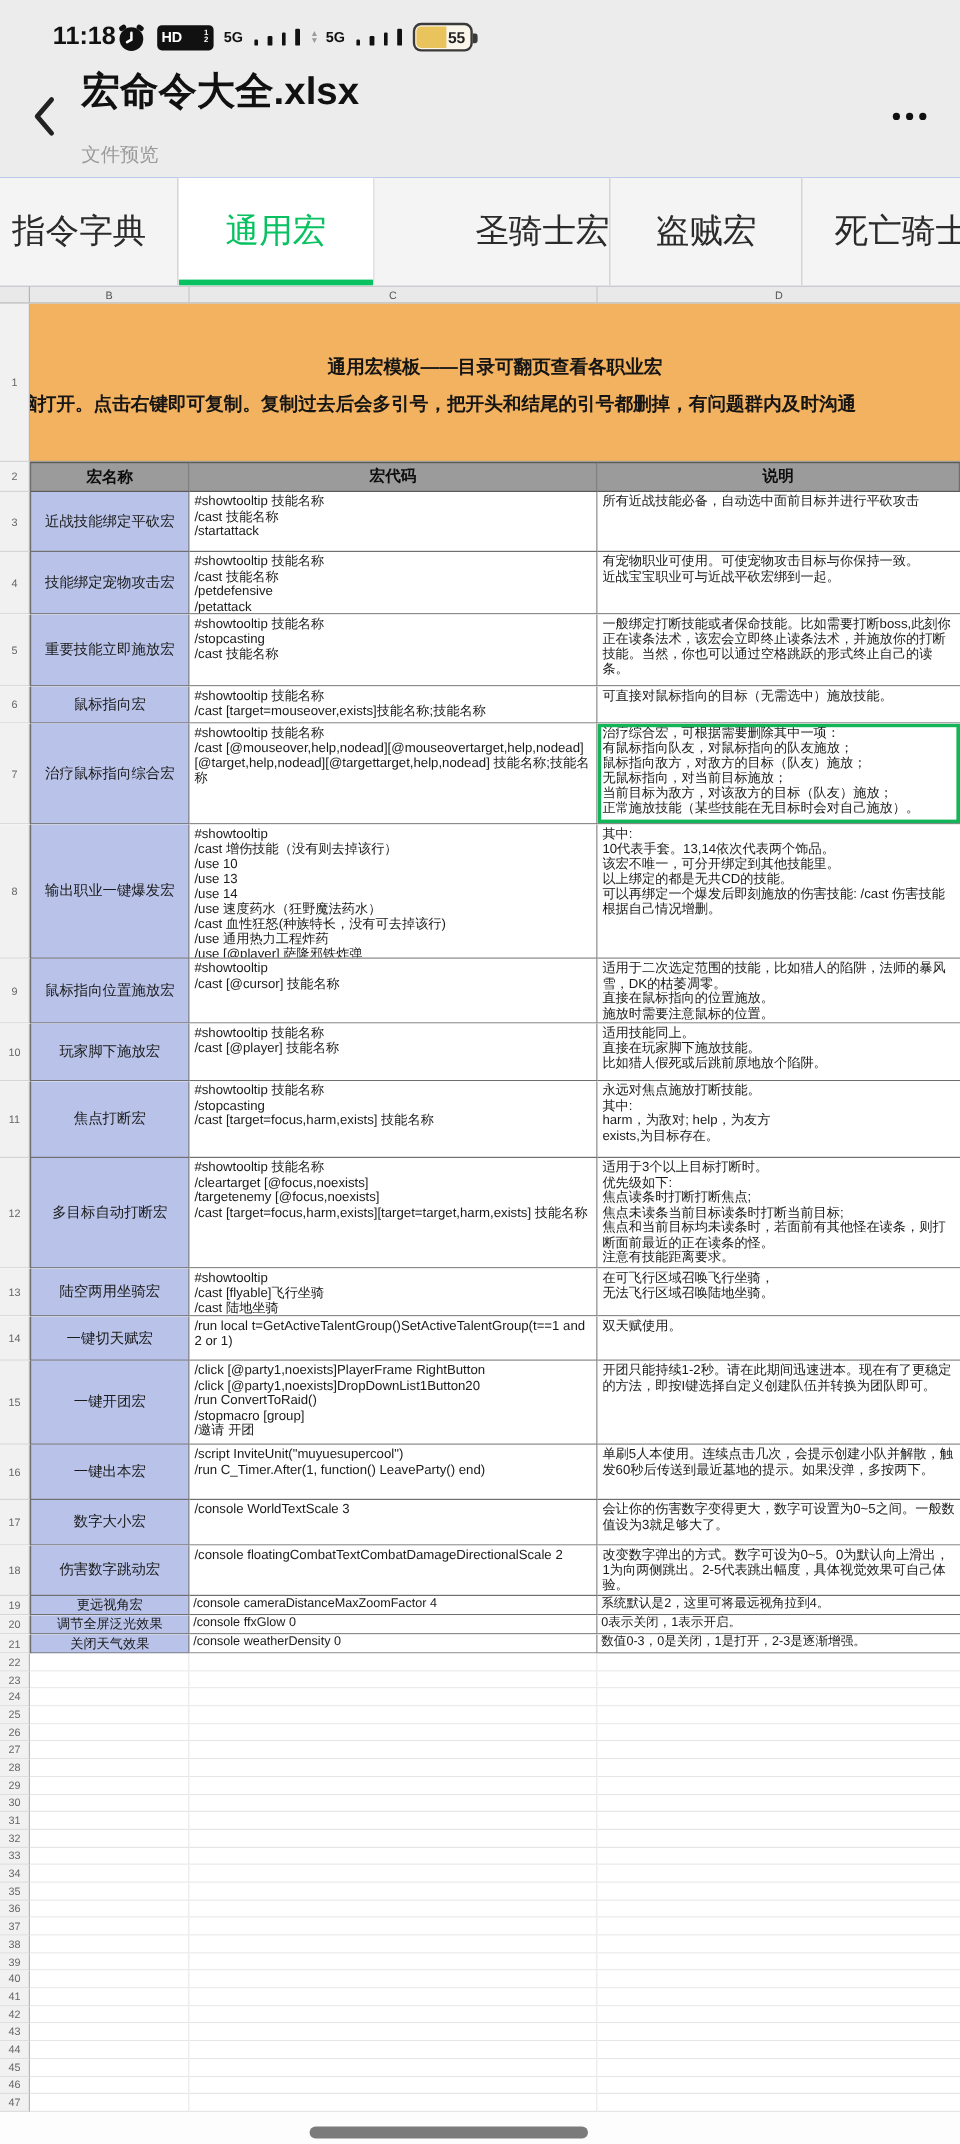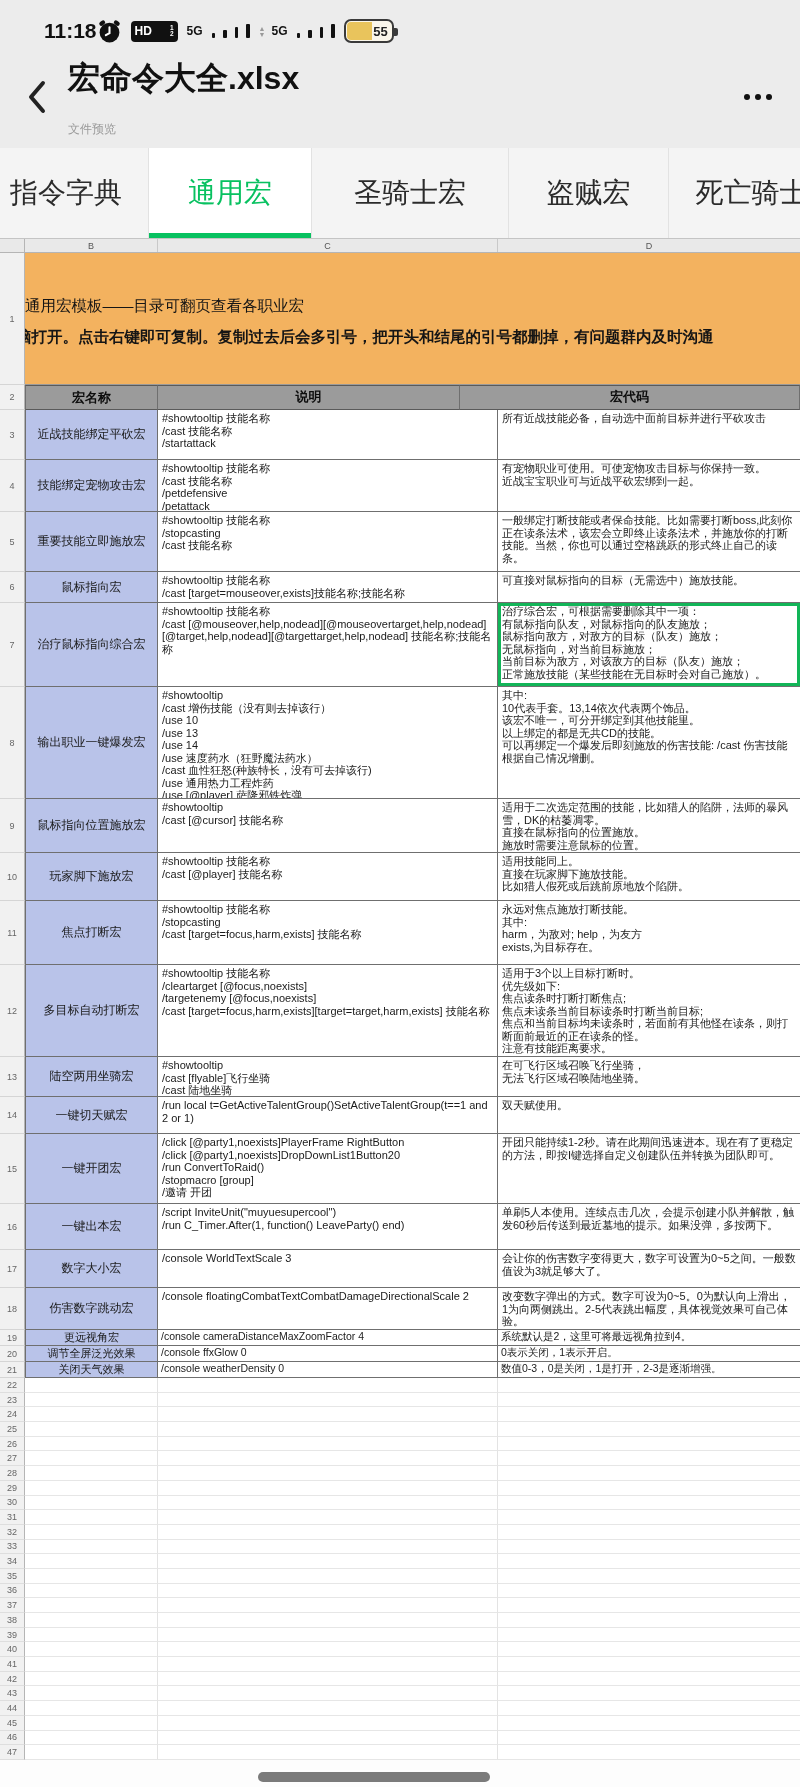--- a/index.html
+++ b/index.html
@@ -20,45 +20,45 @@
   .bar { width:3.5px; background:#111; border-radius:1px; }
   .updown { display:flex; flex-direction:column; font-size:7px; line-height:6px; color:#9a9a9a; margin-right:-2px; }
   .battery { position:relative; width:50px; height:24px; border:2px solid #3a3a3a; border-radius:7px; background:#faf6ea; display:flex; align-items:center; justify-content:center; }
   .battery .fill { position:absolute; left:1px; top:1px; bottom:1px; width:55%; background:#e9c45c; border-radius:4px 0 0 4px; }
   .battery .pct { position:relative; font-size:13px; color:#222; font-weight:bold;padding-left:24px; }
   .battery .nub { position:absolute; right:-6px; top:7px; width:4px; height:8px; background:#3a3a3a; border-radius:0 2px 2px 0; }
   
   .nav { height:96px; display:flex; align-items:center; padding:0 28px 6px 26px; gap:20px; }
   .nav .titles { display:flex; flex-direction:column; }
   .nav .title { font-size:32px; font-weight:600; color:#111; }
-  .nav .subtitle { font-size:12px; color:#9a9a9a; margin-top:20px; }
+  .nav .subtitle { font-size:16px; color:#9a9a9a; margin-top:20px; }
   .nav .more { margin-left:auto; display:flex; gap:5px; }
   .nav .more i { width:6px; height:6px; border-radius:50%; background:#111; }
   
   .tab-bar { height:90px; display:flex; background:#1d4ed8; }
   .tab { height:100%; display:flex; align-items:center; justify-content:center; font-size:28px; color:#2b2b2b; background:#f4f4f4; border-left:1px solid #e2e2e2; overflow:hidden; white-space:nowrap; position:relative; }
   .tab:first-child { border-left:none; }
   .tab:nth-child(1){ width:148px; } .tab:nth-child(2){ width:163px; }
-  .tab:nth-child(3){ width:197px; } .tab:nth-child(4){ width:160px; } .tab:nth-child(5){ width:132px; }
+  .tab:nth-child(3){ width:197px;justify-content:flex-end; } .tab:nth-child(4){ width:160px; } .tab:nth-child(5){ width:132px; }
   .tab:nth-child(1) span { margin-left:-16px; }
   .tab:nth-child(5) span { margin-right:-62px; }
   .tab.active { background:#ffffff; color:#08c160; }
   .tab.active::after { content:""; position:absolute; left:0; right:0; bottom:0; height:5px; background:#08c160; }
   
   .sheet { background:#ffffff; }
   .colhead { display:flex; height:15px; background:#e9e9e9; border-top:1px solid #c4c4c4; border-bottom:1px solid #b5b5b5; }
   .colhead .corner { width:25px; border-right:1px solid #b5b5b5; }
   .colhead .cl { font-size:9px; color:#555; display:flex; align-items:center; justify-content:center; border-right:1px solid #c9c9c9; }
   .colhead .cl.b { width:133px; } .colhead .cl.c { width:340px; } .colhead .cl.d { width:302px; border-right:none; }
   .row { display:flex; overflow:hidden; }
   .rnum { width:25px; flex:none; background:#f1f1f1; border-right:1px solid #b5b5b5; border-bottom:1px solid #d5d5d5; font-size:9px; color:#666; display:flex; align-items:center; justify-content:center; }
   
   .banner-row { height:132px; }
   .banner-cell { width:775px; background:#f3b25f; border-bottom:1px solid #9a9a9a; display:flex; flex-direction:column; justify-content:center; gap:10px; overflow:hidden; padding-top:6px; }
-  .banner-cell .l1 { font-size:15.5px; font-weight:normal; color:#151515; }
+  .banner-cell .l1 { text-align:center; font-size:15.5px; font-weight:bold; color:#151515; }
   .banner-cell .l2 { font-size:15.5px; font-weight:bold; color:#151515; white-space:nowrap; margin-left:-9px; }
   
   .hdr-row { height:25px; }
   .hdr-row .cell { background:#9b9b9b; color:#0d0d0d; font-weight:bold; font-size:13px; display:flex; align-items:center; justify-content:center; border-right:1px solid #6f6f6f; border-bottom:1px solid #5a5a5a; border-top:1px solid #5a5a5a; }
   
   .cell { overflow:hidden; }
   .c-name { width:133px; flex:none; background:#b9c3e9; border-right:1px solid #6f6f6f; border-bottom:1px solid #6f6f6f; border-left:1px solid #6f6f6f; display:flex; align-items:center; justify-content:center; text-align:center; font-size:12px; color:#1a1a1a; padding:0 2px; }
   .c-code { width:340px; flex:none; background:#fff; border-right:1px solid #6f6f6f; border-bottom:1px solid #6f6f6f; font-size:11px; line-height:12.5px; padding:2px 4px; white-space:pre-wrap; word-break:break-all; color:#1a1a1a; }
   .c-desc { width:302px; flex:none; background:#fff; border-bottom:1px solid #6f6f6f; font-size:11px; line-height:12.5px; padding:2px 4px; white-space:pre-wrap; word-break:break-all; color:#1a1a1a; position:relative; }
   .c-desc.sel::after { content:""; position:absolute; inset:0; border:3px solid #12b558; pointer-events:none; }
@@ -170,22 +170,22 @@
     <div class="rnum">1</div>
     <div class="banner-cell">
       <div class="l1">通用宏模板——目录可翻页查看各职业宏</div>
       <div class="l2">脑打开。点击右键即可复制。复制过去后会多引号，把开头和结尾的引号都删掉，有问题群内及时沟通</div>
     </div>
   </div>
 
   <div class="row hdr-row">
     <div class="rnum">2</div>
     <div class="cell c-name">宏名称</div>
+    <div class="cell c-code">宏代码</div>
     <div class="cell c-desc">说明</div>
-    <div class="cell c-code">宏代码</div>
   </div>
 
   <div id="sheet-rows">
       <div class="row rh-3">
         <div class="rnum">3</div>
         <div class="cell c-name">近战技能绑定平砍宏</div>
         <div class="cell c-code">#showtooltip 技能名称
 /cast 技能名称
 /startattack</div>
         <div class="cell c-desc">所有近战技能必备，自动选中面前目标并进行平砍攻击</div>

